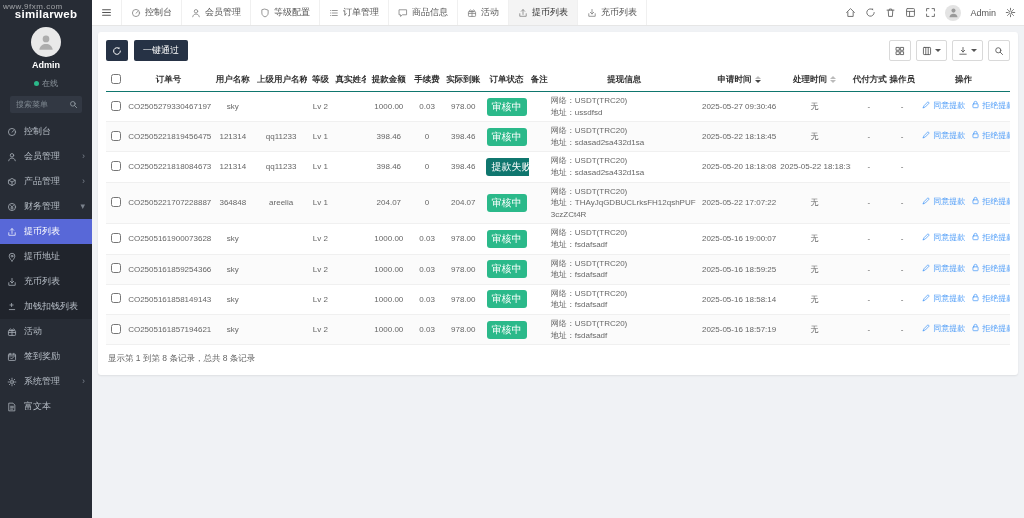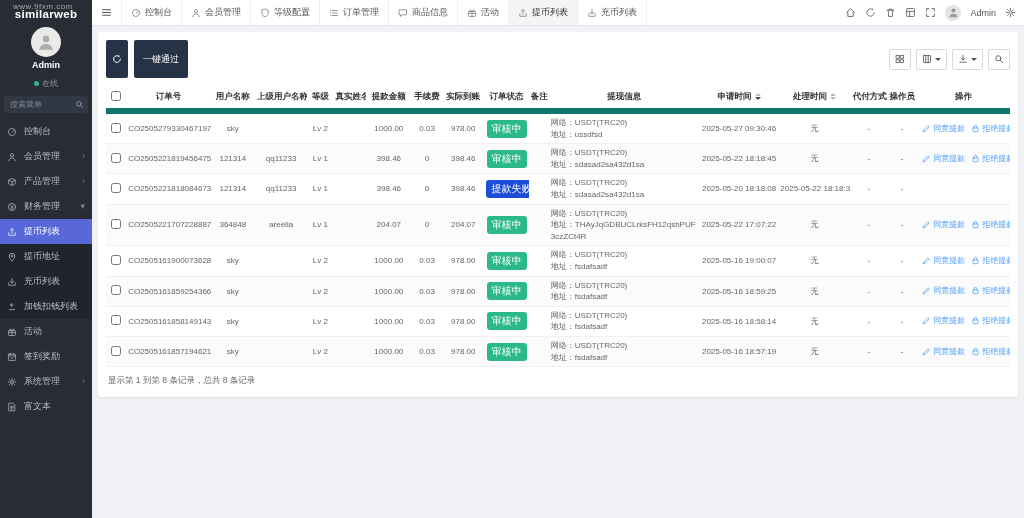--- a/index.html
+++ b/index.html
@@ -1,28 +1,28 @@
 <!DOCTYPE html>
 <html><head>
 <meta charset="utf-8">
 <style>
   html,body{margin:0;padding:0;}
   body{width:1024px;height:518px;overflow:hidden;font-family:"Liberation Sans","DejaVu Sans",sans-serif;background:#f0f2f5;}
   .app{display:flex;width:1024px;height:518px;}
   svg{display:block;}
   
   .sidebar{width:92px;flex-shrink:0;background:#272c35;color:#b6bdc6;position:relative;font-size:9px;}
-  .watermark{position:absolute;top:2px;left:13px;font-size:8px;color:rgba(255,255,255,.55);letter-spacing:.5px;z-index:3;}
+  .watermark{position:absolute;top:2px;left:3px;font-size:8px;color:rgba(255,255,255,.55);letter-spacing:.5px;z-index:3;}
   .logo{text-align:center;padding:8px 0 3px;color:#fff;font-weight:bold;font-size:11.5px;letter-spacing:.3px;}
   .profile{text-align:center;padding:4px 0 5px;}
   .avatar{width:30px;height:30px;border-radius:50%;background:#e9e9e9;color:#adadad;margin:0 auto 3px;display:flex;align-items:center;justify-content:center;cursor:pointer;}
   .pname{color:#fff;font-weight:bold;font-size:9px;}
   .pstatus{color:#8e979f;font-size:8px;margin-top:8px;display:flex;align-items:center;justify-content:center;gap:3px;}
   .dot{display:inline-block;width:5px;height:5px;border-radius:50%;background:#2bb98a;}
-  .search-box{margin:2px 4px 6px;position:relative;}
+  .search-box{margin:2px 10px 6px;position:relative;}
   .search-box input{width:100%;box-sizing:border-box;background:#323843;border:none;border-radius:2px;height:17px;color:#cfd4da;font-size:8px;padding:0 16px 0 6px;outline:none;}
   .search-box input::placeholder{color:#7d868f;}
   .search-box .sic{position:absolute;right:4px;top:4px;color:#8e979f;}
   .menu{display:flex;flex-direction:column;}
   .menu-item{display:flex;align-items:center;gap:5px;padding:0 7px;height:25px;color:#b6bdc6;cursor:pointer;}
   .menu-item.sub{background:#20242c;}
   .menu-item.active{background:#5868d8;color:#fff;}
   .mi-icon{width:12px;display:inline-flex;color:inherit;opacity:.85;}
   .mi-label{flex:1;white-space:nowrap;overflow:hidden;}
   .mi-arrow{color:#7a828c;font-size:9px;line-height:1;}
@@ -36,35 +36,35 @@
   .tab.active{background:#f4f4f4;color:#333;}
   .tab .tic{color:#888;}
   .nav-right{margin-left:auto;display:flex;align-items:center;gap:9px;padding:0 8px;color:#6b6b6b;}
   .nav-ic{cursor:pointer;display:inline-flex;}
   .nav-avatar{width:16px;height:16px;border-radius:50%;background:#e3e3e3;display:flex;align-items:center;justify-content:center;color:#9a9a9a;cursor:pointer;}
   .nav-user{cursor:pointer;color:#555;}
   
   .content{flex:1;padding:6px;overflow:hidden;}
   .card{background:#fff;border-radius:3px;box-shadow:0 1px 2px rgba(0,0,0,.08);padding:8px 8px 2px;}
   .toolbar{display:flex;align-items:center;gap:6px;margin-bottom:8px;}
-  .btn-dark{background:#263245;color:#fff;border:none;border-radius:2px;height:38px;font-size:9px;padding:0 9px;display:inline-flex;align-items:center;gap:4px;cursor:pointer;font-family:inherit;}
+  .btn-dark{background:#263245;color:#fff;border:none;border-radius:2px;height:21px;font-size:9px;padding:0 9px;display:inline-flex;align-items:center;gap:4px;cursor:pointer;font-family:inherit;}
   .btn-dark.icon-only{padding:0 6px;}
   .spacer{flex:1;}
   .btn-outline{background:#fff;border:1px solid #d9d9d9;border-radius:2px;height:21px;min-width:22px;color:#555;display:inline-flex;align-items:center;justify-content:center;gap:3px;padding:0 5px;cursor:pointer;font-size:8px;font-family:inherit;}
   .caret{width:0;height:0;border-left:3px solid transparent;border-right:3px solid transparent;border-top:3.5px solid #555;display:inline-block;}
   
   table{width:100%;border-collapse:collapse;table-layout:fixed;font-size:8px;color:#666;}
-  thead th{font-weight:bold;color:#333;font-size:8.5px;border-bottom:6px solid #0f766e;padding:5px 2px;text-align:center;white-space:nowrap;overflow:hidden;}
+  thead th{font-weight:bold;color:#333;font-size:8.5px;border-bottom:1px solid #0f766e;padding:5px 2px;text-align:center;white-space:nowrap;overflow:hidden;}
   tbody td{border-bottom:1px solid #f0f0f0;padding:3px 2px;text-align:center;vertical-align:middle;overflow:hidden;white-space:nowrap;}
   tbody tr:nth-child(even){background:#fbfbfb;}
   td.info{text-align:left;line-height:1.45;font-size:8px;white-space:normal;word-break:break-all;margin-left:16px;}
   .badge{display:inline-block;padding:2px 5px;border-radius:3px;color:#fff;font-size:10px;white-space:nowrap;}
   .badge.success{background:#2bb98a;}
-  .badge.danger{background:#1d4ed8;}
-  .act-link{color:#4f9df8;text-decoration:none;white-space:nowrap;display:inline-flex;align-items:center;gap:2px;margin:0 3px;cursor:pointer;}
+  .badge.danger{background:#0f766e;}
+  .act-link{color:#4f9df8;text-decoration:none;white-space:nowrap;display:inline-flex;gap:2px;margin:0 3px;cursor:pointer;}
   .sort{display:inline-flex;flex-direction:column;margin-left:3px;vertical-align:middle;}
   .sort i{width:0;height:0;border-left:3px solid transparent;border-right:3px solid transparent;display:block;}
   .sort .up{border-bottom:3.5px solid #bbb;margin-bottom:1px;}
   .sort .dn{border-top:3.5px solid #bbb;}
   .sort.desc .dn{border-top-color:#444;}
   input[type=checkbox]{width:10px;height:10px;margin:0;cursor:pointer;}
   .tfoot{font-size:8.5px;color:#666;padding:8px 2px;}
 </style>
 </head>
 <body>

